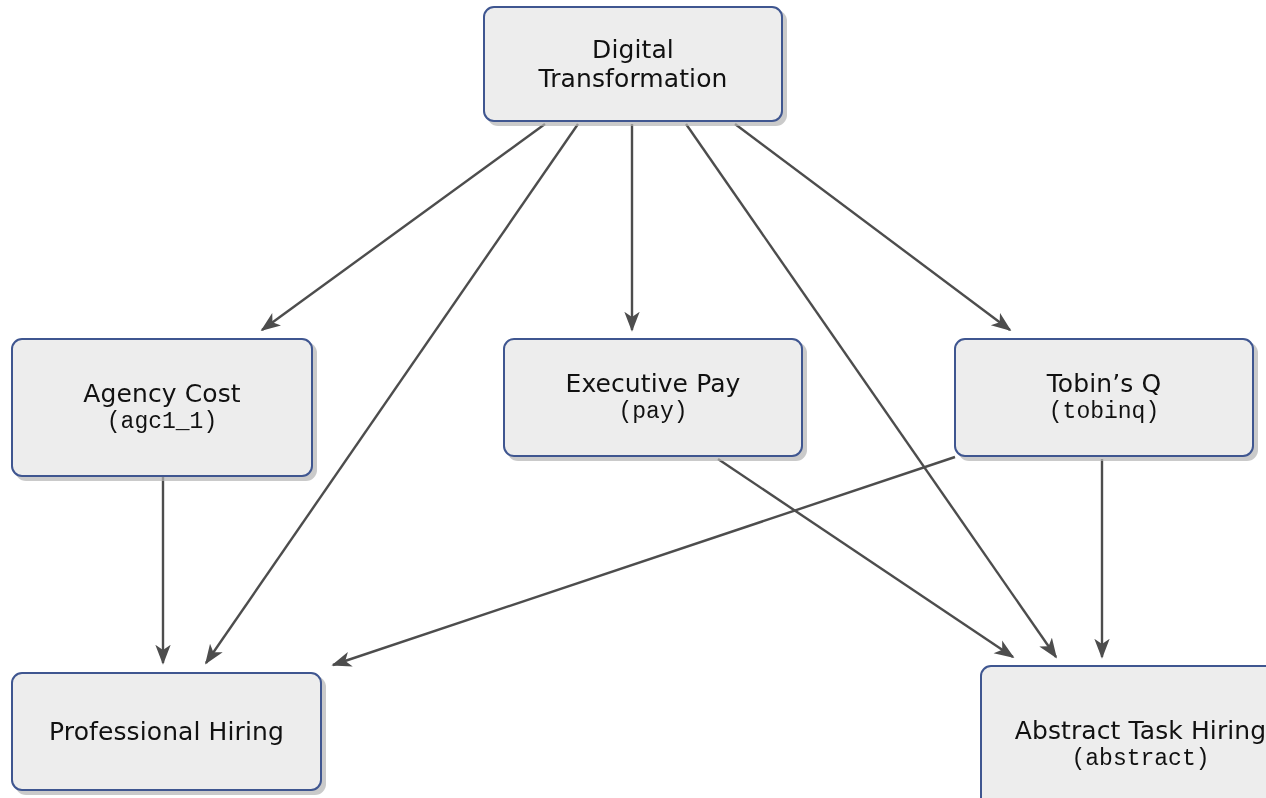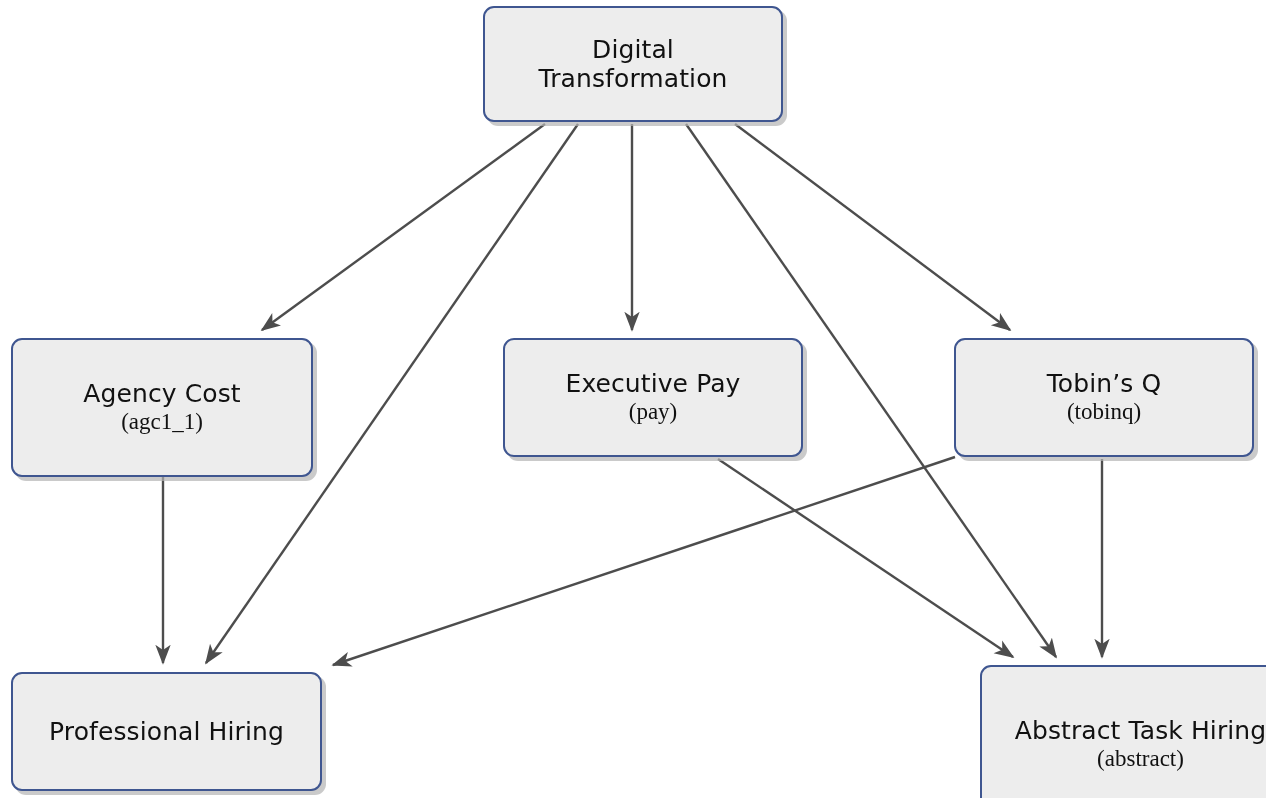--- a/index.html
+++ b/index.html
@@ -43,21 +43,21 @@
   }
   .node-title {
     font-family: "DejaVu Sans", sans-serif;
     font-size: 25px;
     line-height: 1.16;
     text-align: center;
     white-space: pre-line;
     letter-spacing: 0.1px;
   }
   .node-code {
-    font-family: Liberation Serif, serif;
+    font-family: Liberation Mono, monospace;
     font-size: 23px;
     line-height: 1.16;
     text-align: center;
     margin-top: 1px;
   }
   
   #node-digital   { left: 483px; top: 6px;   width: 300px; height: 116px; }
   #node-agency    { left: 11px;  top: 338px; width: 302px; height: 119px; }
   #node-pay       { left: 483px; top: 338px; width: 300px; height: 119px; margin-left: 20px; }
   #node-tobinq    { left: 954px; top: 338px; width: 300px; height: 119px; }

